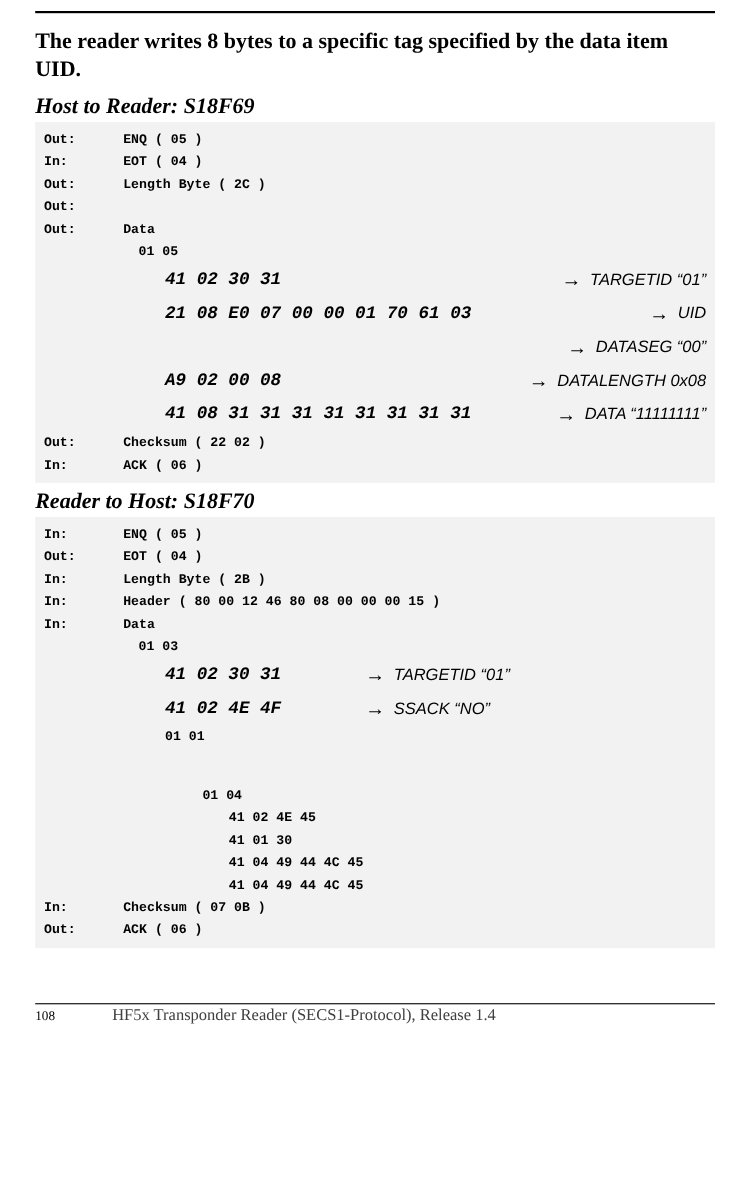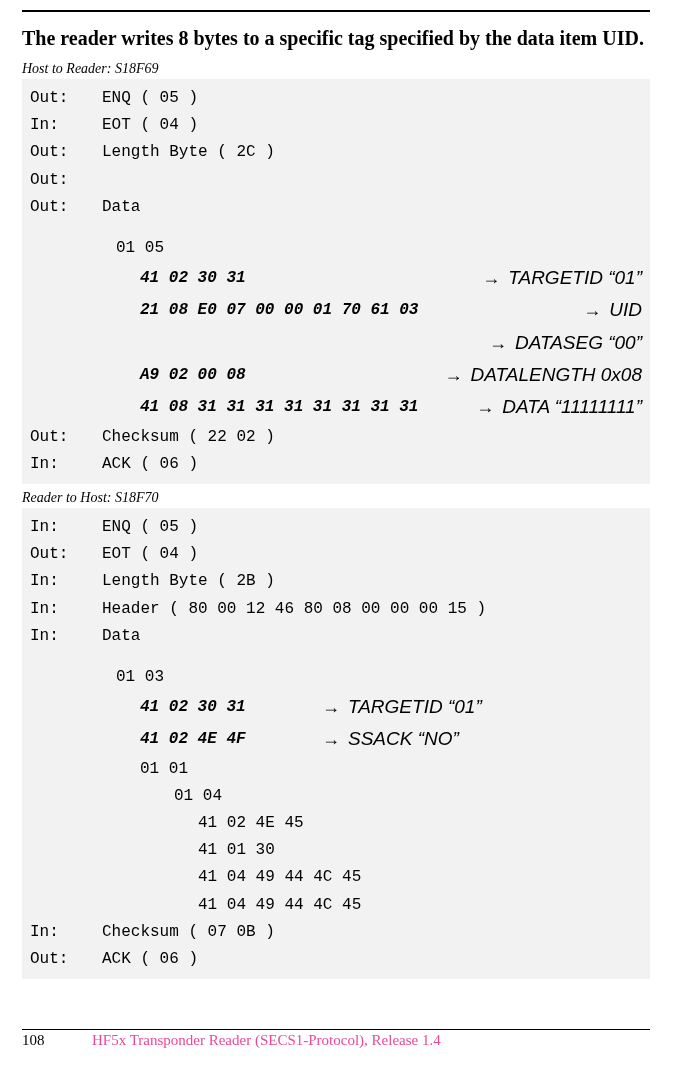--- a/index.html
+++ b/index.html
@@ -1,38 +1,38 @@
 <!DOCTYPE html>
 <html><head>
 <meta charset="utf-8">
 <style>
   * { margin: 0; padding: 0; box-sizing: border-box; }
   html, body { width: 680px; font-family: "Times New Roman", Times, serif; background: #fff; color: #000; }
-  .page { padding: 10px 30px 0 22px; }
+  .page { padding: 10px 30px 0 32px; }
   .top-rule { border-top: 2px solid #000; height: 0; margin-bottom: 14px; }
   .title { font-size: 20px; font-weight: bold; line-height: 1.25; margin-bottom: 10px; }
-  .subtitle { font-size: 14px; font-style: italic; font-weight: normal; margin: 6px 0 2px 0; }
+  .subtitle { font-size: 20px; font-style: italic; font-weight: bold; margin: 6px 0 2px 0; }
   .block { background: #f2f2f2; padding: 6px 8px 6px 8px; margin-bottom: 2px; }
-  .row { display: flex; align-items: center; font-family: "Courier New", Courier, monospace; font-size: 16px; font-weight: normal; line-height: 1.7; }
+  .row { display: flex; align-items: center; font-family: "Courier New", Courier, monospace; font-size: 12px; font-weight: bold; line-height: 1.7; }
   .label { width: 72px; flex: 0 0 72px; }
   .content { flex: 1; }
-  .ind1 { padding-left: 14px; margin-top: 14px; }
+  .ind1 { padding-left: 14px; }
   .ind2 { padding-left: 38px; }
-  .ind3 { padding-left: 72px; }
+  .ind3 { padding-left: 72px; margin-top: 33px; }
   .ind4 { padding-left: 96px; }
   .annot-row { display: flex; align-items: center; font-family: "Courier New", Courier, monospace; font-size: 16px; font-weight: bold; line-height: 1.7; font-style: italic; }
   .annot-row .label { width: 72px; flex: 0 0 72px; }
   .annot-row .hex { flex: 0 0 auto; padding-left: 38px; }
   .annot-row .spacer { flex: 1; }
   .annot-row .arrow { font-family: Arial, Helvetica, sans-serif; font-weight: normal; font-size: 18px; padding: 0 8px 0 0; }
-  .annot-row .note { font-family: Arial, Helvetica, sans-serif; font-weight: normal; font-size: 19px; white-space: nowrap; }
+  .annot-row .note { font-family: Arial, Helvetica, sans-serif; font-weight: normal; font-size: 15px; white-space: nowrap; }
   .annot-b .hex { width: 220px; flex: 0 0 220px; }
   .footer { margin-top: 50px; border-top: 1px solid #000; padding-top: 2px; display: flex; align-items: baseline; }
-  .footer .pno { font-family: "Times New Roman", Times, serif; font-size: 15px; width: 70px; }
-  .footer .ftxt { font-family: "Times New Roman", Times, serif; font-size: 15px; color: #ec4899; }
+  .footer .pno { font-family: "Times New Roman", Times, serif; font-size: 12px; width: 70px; }
+  .footer .ftxt { font-family: "Times New Roman", Times, serif; font-size: 15px; color: #404040; }
 </style>
 </head>
 <body>
 
 <div class="page">
   <div class="top-rule"></div>
 
   <div class="title">The reader writes 8 bytes to a specific tag specified by the data item UID.</div>
 
   <div class="subtitle">Host to Reader: S18F69</div>

